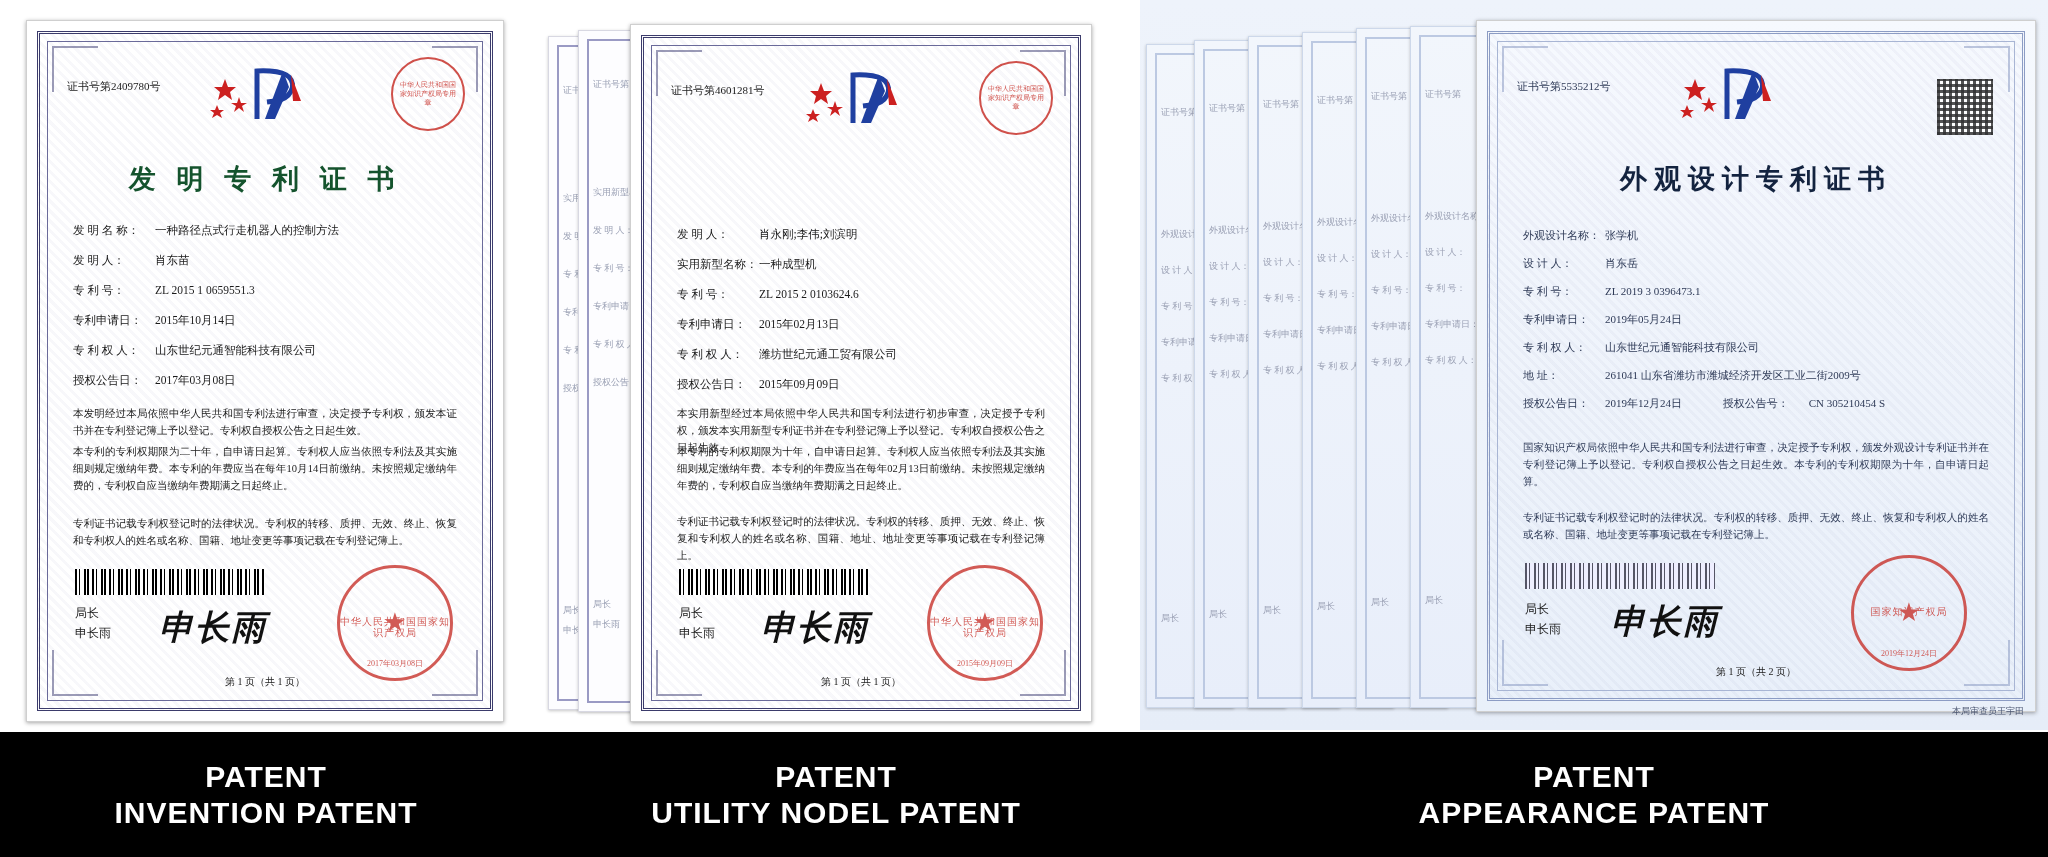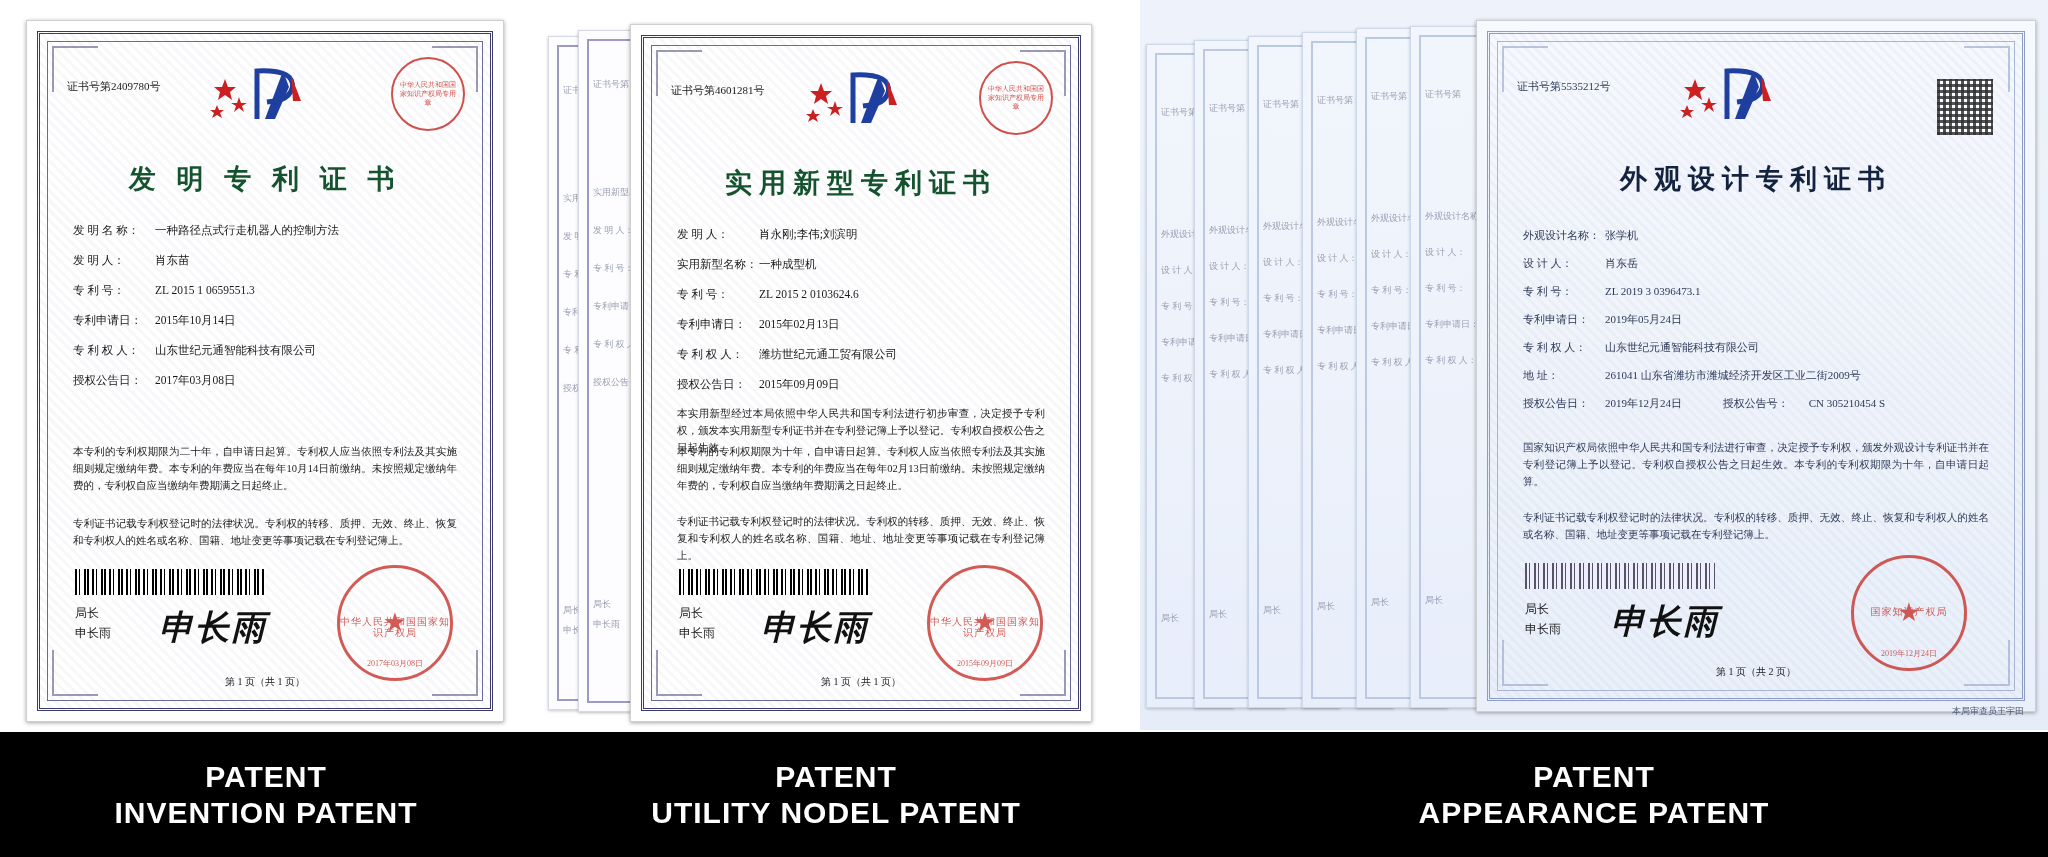--- a/index.html
+++ b/index.html
@@ -341,20 +341,21 @@
               <span class="k">专利申请日：</span><span>2015年10月14日</span>
             </div>
             <div class="row">
               <span class="k">专 利 权 人：</span><span>山东世纪元通智能科技有限公司</span>
             </div>
             <div class="row">
               <span class="k">授权公告日：</span><span>2017年03月08日</span>
             </div>
           </div>
 
+          <div class="para" style="top:362px;">本发明经过本局依照中华人民共和国专利法进行审查，决定授予专利权，颁发本证书并在专利登记簿上予以登记。专利权自授权公告之日起生效。</div>
           <div class="para" style="top:400px;">本专利的专利权期限为二十年，自申请日起算。专利权人应当依照专利法及其实施细则规定缴纳年费。本专利的年费应当在每年10月14日前缴纳。未按照规定缴纳年费的，专利权自应当缴纳年费期满之日起终止。</div>
           <div class="para" style="top:472px;">专利证书记载专利权登记时的法律状况。专利权的转移、质押、无效、终止、恢复和专利权人的姓名或名称、国籍、地址变更等事项记载在专利登记簿上。</div>
 
           <div class="barcode" style="top:526px;"></div>
 
           <div class="signer" style="top:560px;">
             <div>局长</div>
             <div>申长雨</div>
           </div>
 
@@ -427,21 +428,20 @@
               <polygon points="20,18 23,26 31,26 25,31 27,39 20,34 13,39 15,31 9,26 17,26" fill="#cc2020"></polygon>
               <polygon points="34,36 36,42 42,42 37,45 39,51 34,47 29,51 31,45 26,42 32,42" fill="#cc2020"></polygon>
               <polygon points="12,44 14,49 19,49 15,52 17,57 12,54 7,57 9,52 5,49 10,49" fill="#cc2020"></polygon>
             </svg>
           </div>
 
           <div class="seal-red">
             <span>中华人民共和国国家知识产权局专用章</span>
           </div>
 
-          <div class="cert-title">实用新型专利证书</div>
 
           <div class="fields">
             <div class="row">
               <span class="k">发 明 人：</span><span>肖永刚;李伟;刘滨明</span>
             </div>
             <div class="row">
               <span class="k">实用新型名称：</span><span>一种成型机</span>
             </div>
             <div class="row">
               <span class="k">专 利 号：</span><span>ZL 2015 2 0103624.6</span>

